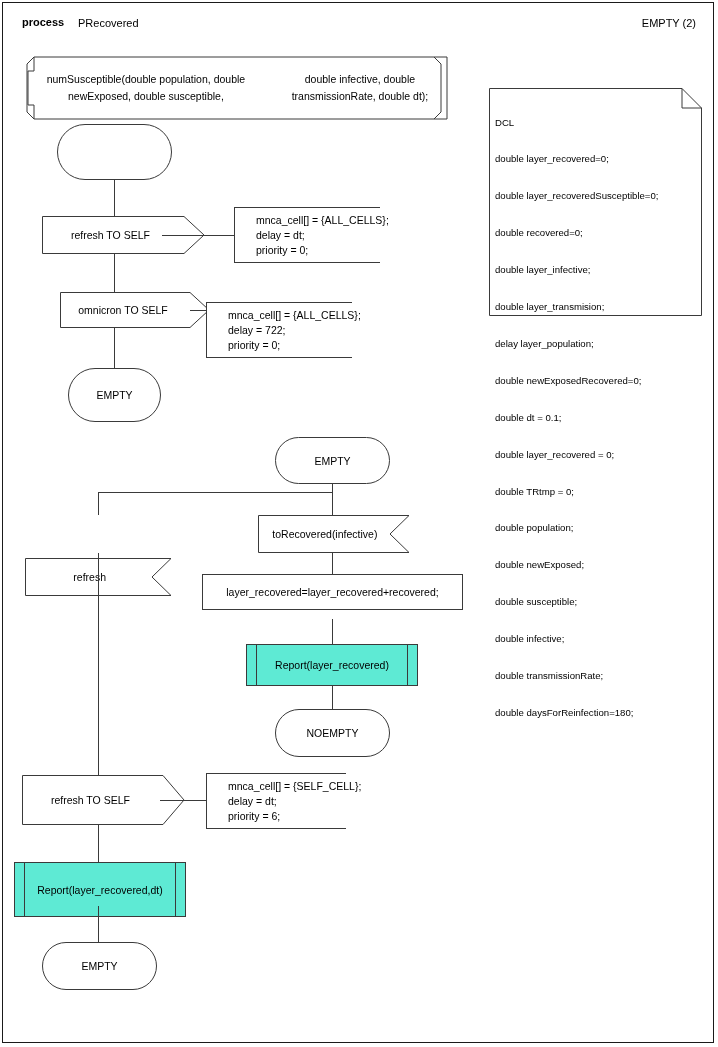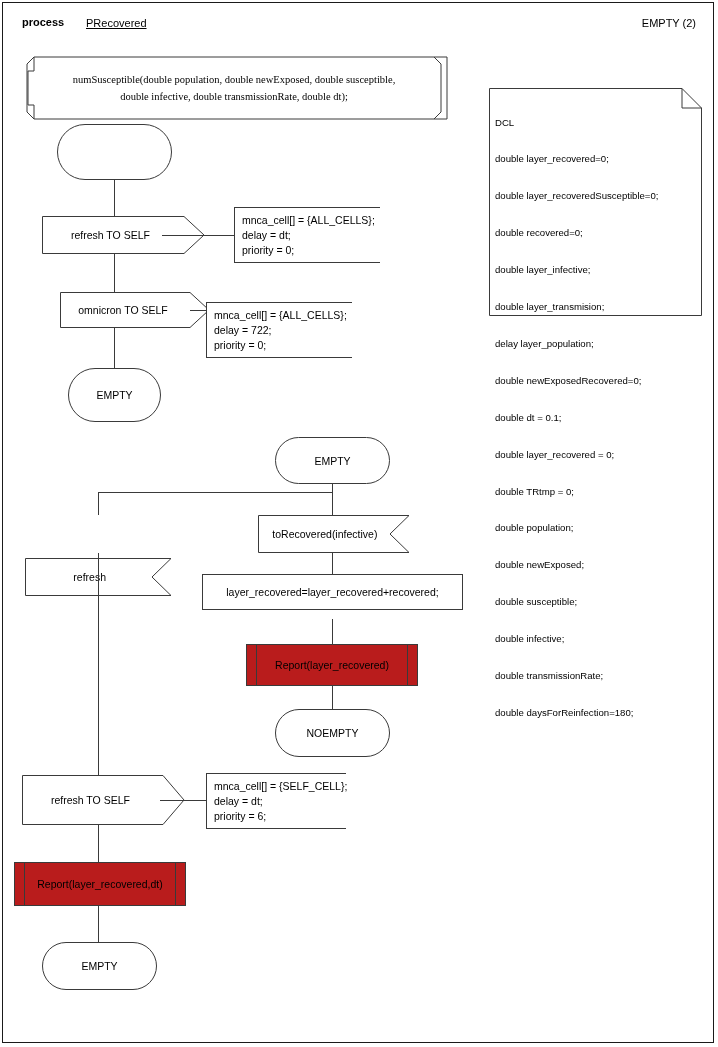--- a/index.html
+++ b/index.html
@@ -30,25 +30,24 @@
     position: absolute;
     left: 22px;
     top: 16px;
     font-size: 11px;
     font-weight: bold;
     color: #000;
     letter-spacing: 0px;
   }
   .hdr-name {
     position: absolute;
-    left: 86px;
+    left: 78px;
     top: 17px;
     font-size: 11px;
     color: #000;
-    text-decoration: underline;
   }
   .hdr-right {
     position: absolute;
     right: 22px;
     top: 17px;
     font-size: 11px;
     color: #000;
   }
 
   
@@ -66,29 +65,28 @@
   
   .proc-sym {
     position: absolute;
     box-sizing: border-box;
   }
   .proc-sym svg { display: block; }
   .proc-sym .ptext {
     position: absolute;
     left: 0; right: 0; top: 0; bottom: 0;
     display: flex;
-    flex-direction: column;
-    align-items: center;
-    justify-content: center;
+    flex-direction: row;
+    align-items: center;
+    justify-content: flex-start;
     font-size: 10.5px;
     line-height: 17px;
     color: #000;
     text-align: center;
     pointer-events: none;
-    font-family: Liberation Serif, serif;
   }
 
   
   .state {
     position: absolute;
     box-sizing: border-box;
     border: 1px solid #3a3a3a;
     border-radius: 40px;
     background: #fff;
     display: flex;
@@ -139,21 +137,21 @@
     justify-content: center;
     font-size: 10.5px;
     color: #000;
   }
 
   
   .pcall {
     position: absolute;
     box-sizing: border-box;
     border: 1px solid #3a3a3a;
-    background: #b91c1c;
+    background: #5eead4;
   }
   .pcall .bar-l, .pcall .bar-r {
     position: absolute;
     top: 0; bottom: 0;
     width: 1px;
     background: #3a3a3a;
   }
   .pcall .bar-l { left: 9px; }
   .pcall .bar-r { right: 9px; }
   .pcall .ctext {
@@ -167,21 +165,21 @@
   }
 
   
   .comment {
     position: absolute;
     box-sizing: border-box;
     border-left: 1px solid #3a3a3a;
     border-top: 1px solid #3a3a3a;
     border-bottom: 1px solid #3a3a3a;
     background: #fff;
-    padding: 5px 0 5px 7px;
+    padding: 5px 0 5px 21px;
     font-size: 10.5px;
     line-height: 15px;
     color: #000;
   }
   .comment .cline { white-space: pre; }
 
   
   .dcl {
     position: absolute;
     background: #fff;
@@ -337,21 +335,21 @@
   <div class="hline" style="left:160px; top:800px; width:46px;"></div>
 
   <div class="comment" style="left:206px; top:773px; width:140px; height:56px;">
     <div class="cline">mnca_cell[] = {SELF_CELL};</div>
     <div class="cline">delay = dt;</div>
     <div class="cline">priority = 6;</div>
   </div>
 
   <div class="vline" style="left:98px; top:825px; height:37px;"></div>
 
-  <div class="pcall" style="left:14px; top:862px; width:172px; height:44px;">
+  <div class="pcall" style="left:14px; top:862px; width:172px; height:55px;">
     <div class="bar-l"></div>
     <div class="bar-r"></div>
     <div class="ctext">Report(layer_recovered,dt)</div>
   </div>
 
   <div class="vline" style="left:98px; top:906px; height:36px;"></div>
 
   <div class="state" style="left:42px; top:942px; width:115px; height:48px;">EMPTY</div>
 
 </div>

